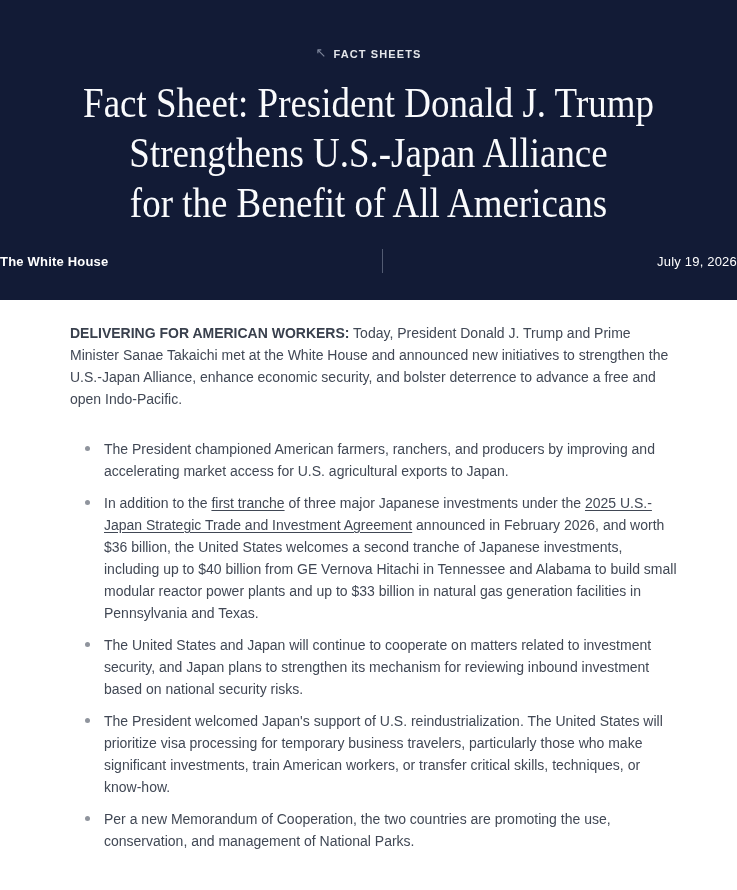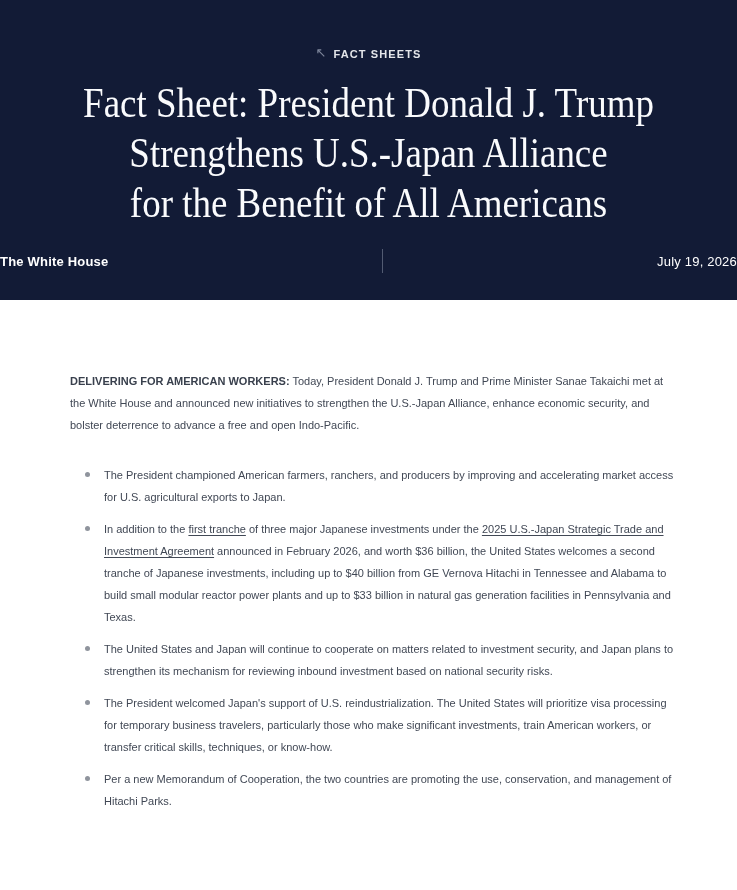--- a/index.html
+++ b/index.html
@@ -72,22 +72,22 @@
     font-size: 13px;
     color: #ffffff;
   }
   .meta .source { font-weight: 700; letter-spacing: 0.2px; }
   .meta .sep { width: 1px; height: 24px; background: var(--divider); }
   .meta .date { letter-spacing: 0.2px; }
 
   
   main {
     margin: 0 60px 0 70px;
-    padding-top: 70px;
-    font-size: 11px;
+    padding-top: 22px;
+    font-size: 14px;
     line-height: 22px;
   }
   .lead { margin: 0; }
   .lead b { font-weight: 700; color: var(--text-bold); }
 
   ul.bullets {
     list-style: none;
     margin: 28px 0 0 0;
     padding: 0;
   }
@@ -140,15 +140,15 @@
   <p class="lead"><b>DELIVERING FOR AMERICAN WORKERS:</b><span> Today, President Donald J. Trump and Prime Minister Sanae Takaichi met at the White House and announced new initiatives to strengthen the U.S.-Japan Alliance, enhance economic security, and bolster deterrence to advance a free and open Indo-Pacific.</span></p>
 
   <ul class="bullets">
     <li><span>The President championed American farmers, ranchers, and producers by improving and accelerating market access for U.S. agricultural exports to Japan.</span></li>
     <li><span>In addition to the </span><a class="inline-link">first tranche</a><span> of three major Japanese investments under the </span><a class="inline-link">2025 U.S.-Japan Strategic Trade and Investment Agreement</a><span> announced in February 2026, and worth $36 billion, the United States welcomes a second tranche of Japanese investments, including up to $40 billion from GE Vernova Hitachi in Tennessee and Alabama to build small modular reactor power plants and up to $33 billion in natural gas generation facilities in Pennsylvania and Texas.</span></li>
   </ul>
 
   <ul class="bullets second">
     <li><span>The United States and Japan will continue to cooperate on matters related to investment security, and Japan plans to strengthen its mechanism for reviewing inbound investment based on national security risks.</span></li>
     <li><span>The President welcomed Japan's support of U.S. reindustrialization. The United States will prioritize visa processing for temporary business travelers, particularly those who make significant investments, train American workers, or transfer critical skills, techniques, or know-how.</span></li>
-    <li><span>Per a new Memorandum of Cooperation, the two countries are promoting the use, conservation, and management of Hitachi Parks.</span></li>
+    <li><span>Per a new Memorandum of Cooperation, the two countries are promoting the use, conservation, and management of National Parks.</span></li>
   </ul>
 </main>
 
 </body></html>

